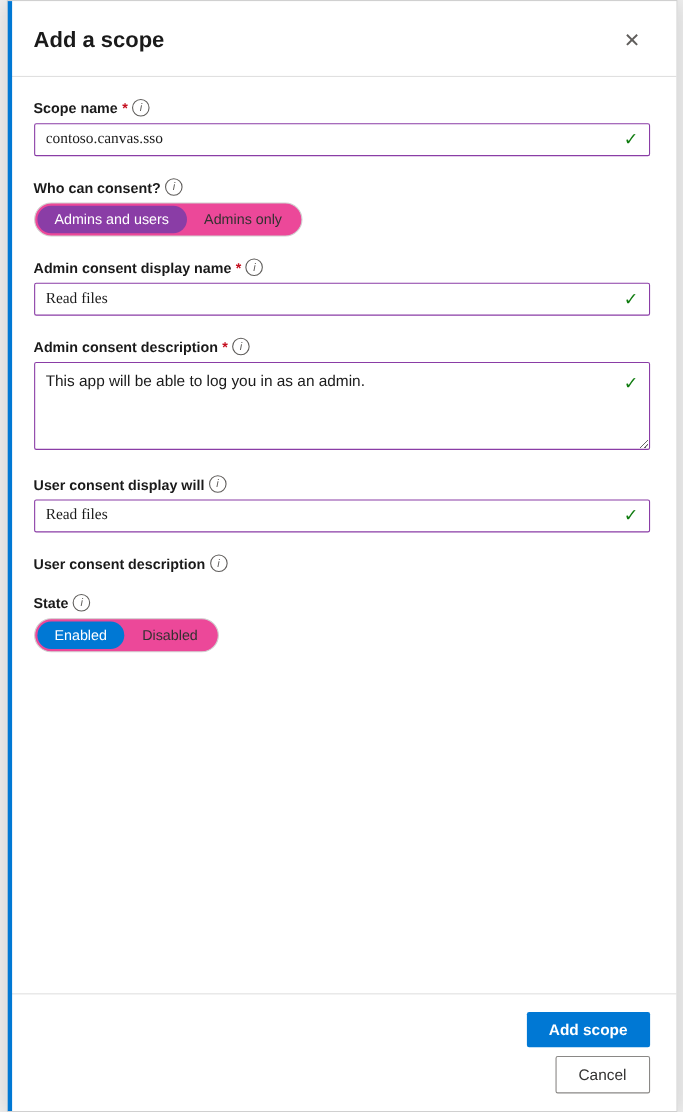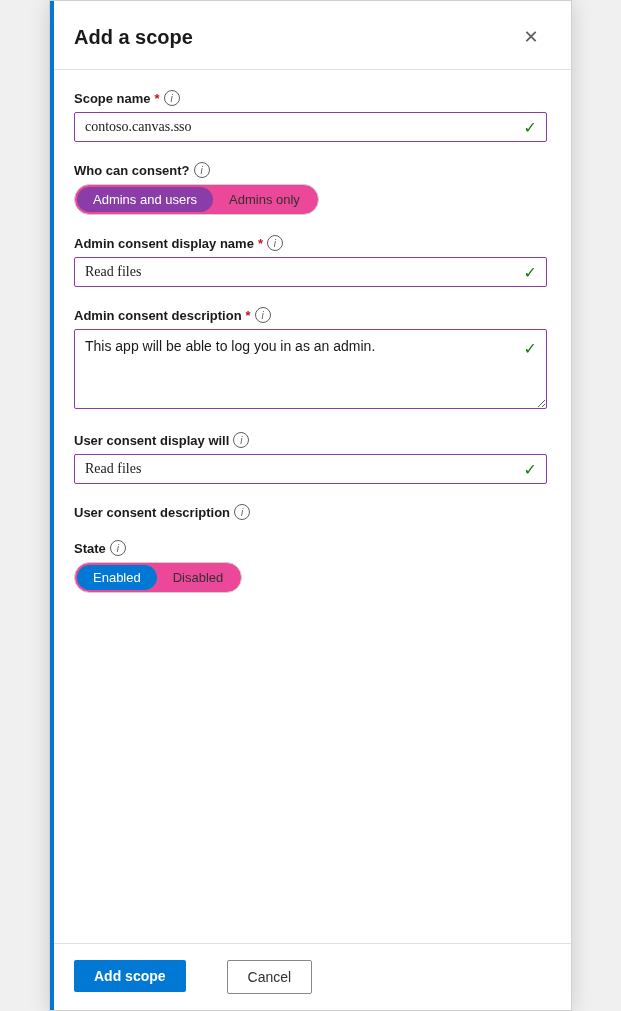--- a/index.html
+++ b/index.html
@@ -13,21 +13,21 @@
       font-size: 14px;
       background: #f0f0f0;
       display: flex;
       justify-content: center;
       align-items: flex-start;
       min-height: 100vh;
     }
 
     .dialog {
       background: #ffffff;
-      width: 523px;
+      width: 610px;
       min-height: 1011px;
       display: flex;
       flex-direction: column;
       border: 1px solid #d0d0d0;
       box-shadow: 0 2px 20px rgba(0,0,0,0.15);
       position: relative;
     }
 
     .dialog-header {
       display: flex;
@@ -191,21 +191,22 @@
     .toggle-option.inactive {
       background: none;
       color: #323130;
     }
 
     .dialog-footer {
       padding: 16px 24px;
       border-top: 1px solid #e0e0e0;
       display: flex;
       gap: 8px;
-      align-items: flex-start;
+      align-items: flex-end;
+      flex-direction: column;
     }
 
     .btn-primary {
       background: #0078d4;
       color: #ffffff;
       border: none;
       padding: 8px 20px;
       font-size: 14px;
       font-family: inherit;
       font-weight: 600;

